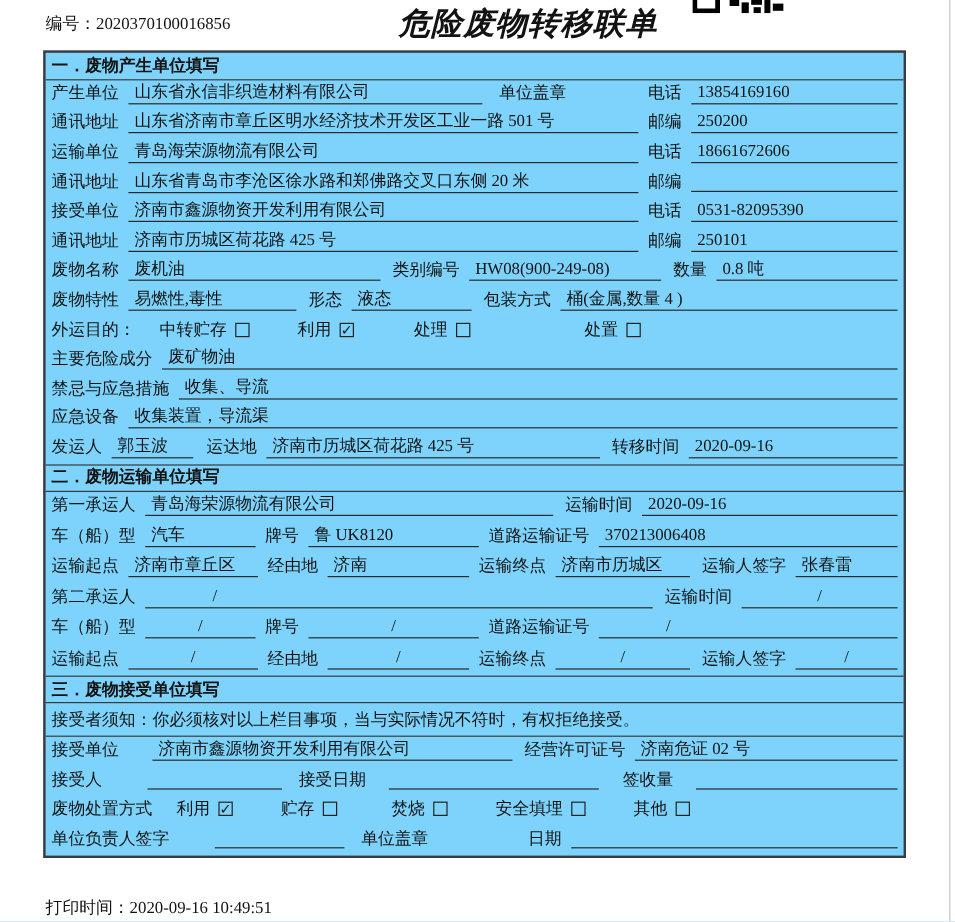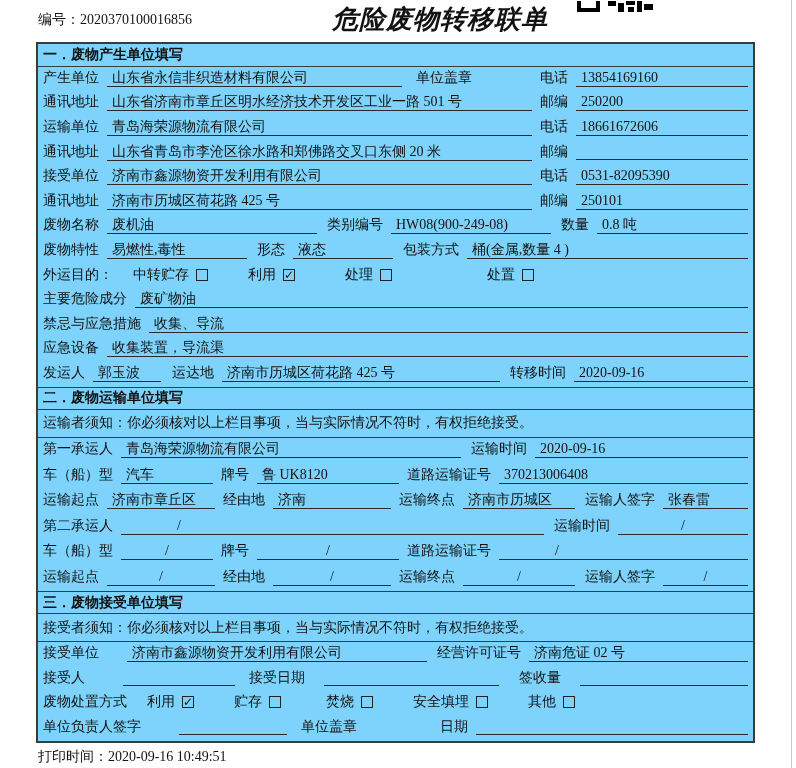--- a/index.html
+++ b/index.html
@@ -172,21 +172,20 @@
   <div class="row">
     <span class="lb">发运人</span>
     <span class="u w68">郭玉波</span>
     <span class="lb ml28">运达地</span>
     <span class="u w278">济南市历城区荷花路 425 号</span>
     <span class="lb ml10">转移时间</span>
     <span class="u grow">2020-09-16</span>
   </div>
 
   <div class="sec-h bt">二．废物运输单位填写</div>
-  <div class="note-row">运输者须知：你必须核对以上栏目事项，当与实际情况不符时，有权拒绝接受。</div>
 
   <div class="row row2">
     <span class="lb">第一承运人</span>
     <span class="u w340">青岛海荣源物流有限公司</span>
     <span class="lb ml10">运输时间</span>
     <span class="u grow">2020-09-16</span>
   </div>
 
   <div class="row row2">
     <span class="lb">车（船）型</span>

